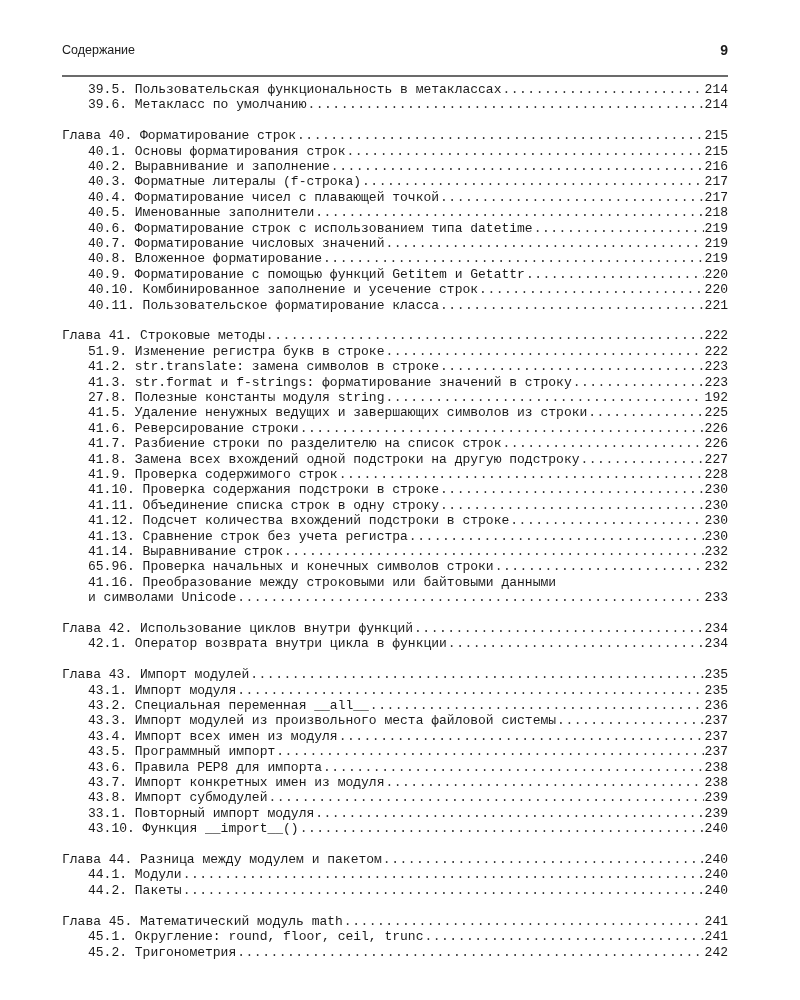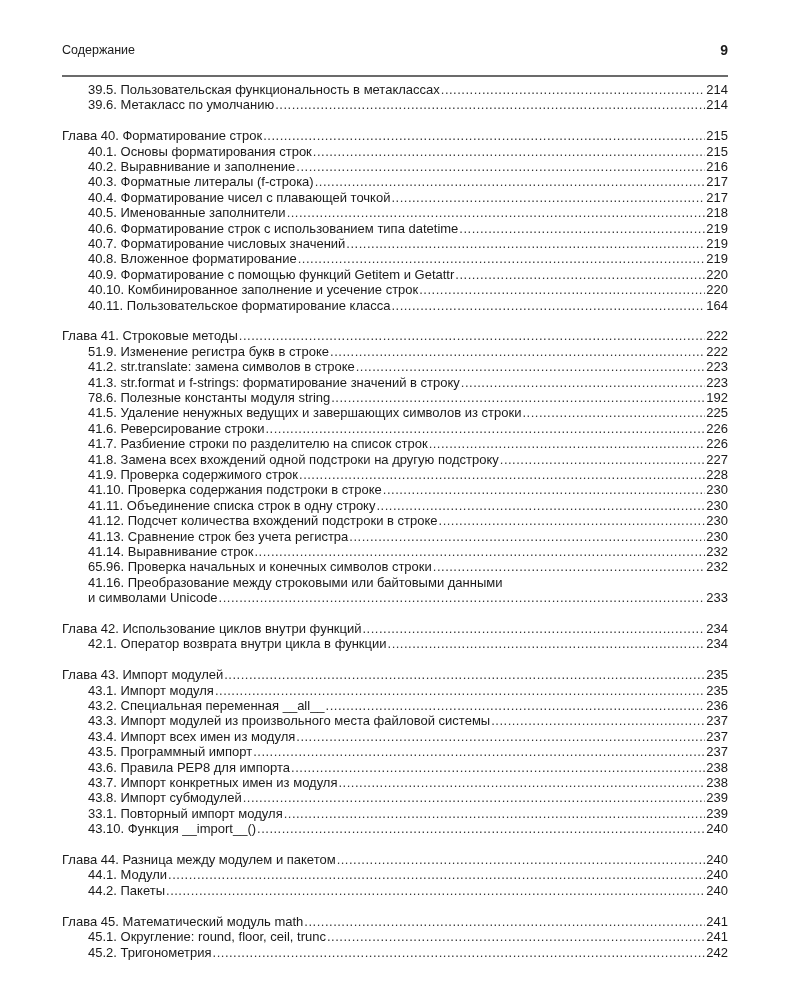--- a/index.html
+++ b/index.html
@@ -33,20 +33,21 @@
     }
     .running-head .page-num {
       font-weight: bold;
       font-size: 14px;
     }
     .toc {
       margin-top: 5px;
     }
     .chapter-block {
       margin-bottom: 15.5px;
+      font-family: Liberation Mono, monospace;
     }
     .toc-row {
       display: flex;
       align-items: baseline;
       font-size: 13px;
       line-height: 15.4px;
       height: 15.4px;
       white-space: nowrap;
     }
     .toc-row.section {
@@ -147,21 +148,21 @@
           <span class="pg">220</span>
         </div>
         <div class="toc-row section">
           <span class="label">40.10. Комбинированное заполнение и усечение строк</span>
           <span class="leader"></span>
           <span class="pg">220</span>
         </div>
         <div class="toc-row section">
           <span class="label">40.11. Пользовательское форматирование класса</span>
           <span class="leader"></span>
-          <span class="pg">164</span>
+          <span class="pg">221</span>
         </div>
       </div>
       <div class="chapter-block">
         <div class="toc-row chapter">
           <span class="label">Глава 41. Строковые методы</span>
           <span class="leader"></span>
           <span class="pg">222</span>
         </div>
         <div class="toc-row section">
           <span class="label">51.9. Изменение регистра букв в строке</span>
@@ -172,21 +173,21 @@
           <span class="label">41.2. str.translate: замена символов в строке</span>
           <span class="leader"></span>
           <span class="pg">223</span>
         </div>
         <div class="toc-row section">
           <span class="label">41.3. str.format и f-strings: форматирование значений в строку</span>
           <span class="leader"></span>
           <span class="pg">223</span>
         </div>
         <div class="toc-row section">
-          <span class="label">78.6. Полезные константы модуля string</span>
+          <span class="label">27.8. Полезные константы модуля string</span>
           <span class="leader"></span>
           <span class="pg">192</span>
         </div>
         <div class="toc-row section">
           <span class="label">41.5. Удаление ненужных ведущих и завершающих символов из строки</span>
           <span class="leader"></span>
           <span class="pg">225</span>
         </div>
         <div class="toc-row section">
           <span class="label">41.6. Реверсирование строки</span>

